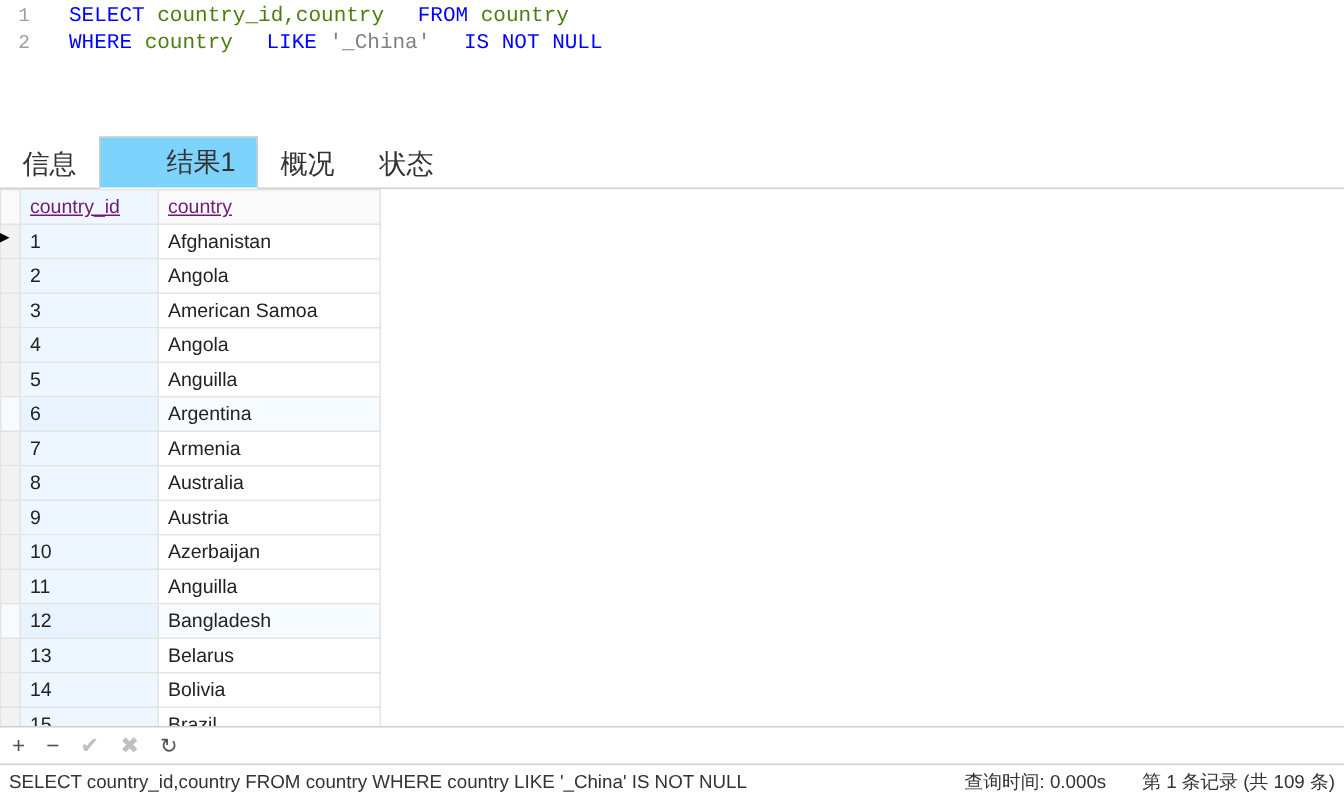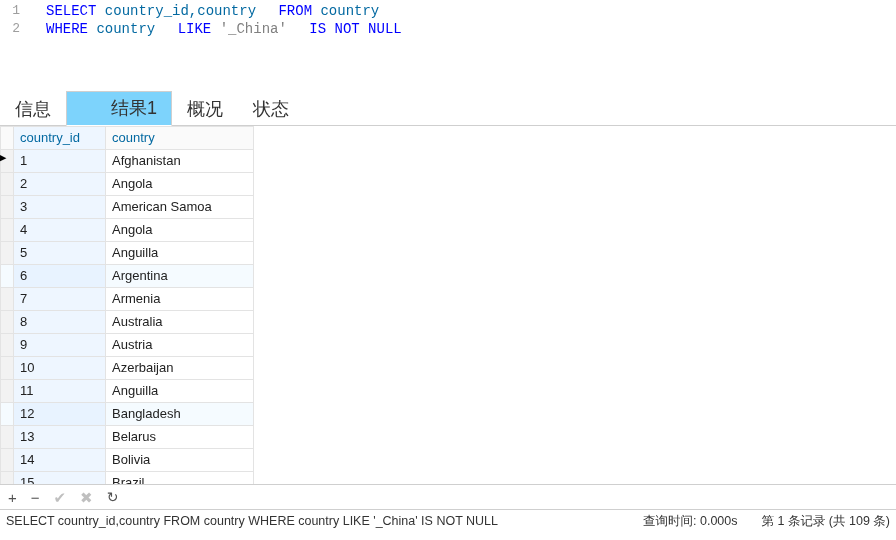--- a/index.html
+++ b/index.html
@@ -3,28 +3,28 @@
 <meta charset="utf-8">
 <style>
   * { box-sizing: border-box; margin: 0; padding: 0; }
   html, body { width: 896px; height: 540px; font-family: "Segoe UI", Tahoma, Arial, sans-serif; font-size: 13px; background: #fff; color: #222; overflow: hidden; }
   .editor { height: 100px; padding: 2px 0 0 0; font-family: Consolas, "Courier New", monospace; font-size: 14px; line-height: 18px; }
   .code-line { display: flex; }
   .gutter { width: 32px; text-align: right; color: #9e9e9e; padding-right: 12px; font-size: 13px; user-select: none; }
   .code { white-space: pre; }
   .kw { color: #0000ff; margin-left: 14px; }
   .str { color: #808080; }
-  .ident { color: #0369a1; }
+  .ident { color: #4d7c0f; }
   .tabbar { display: flex; align-items: flex-end; height: 26px; border-bottom: 1px solid #cfcfcf; background: #fff; font-size: 18px; }
   .tab { padding: 4px 14px 5px 14px; color: #333; cursor: pointer; border: 1px solid transparent; border-bottom: none; position: relative; top: 1px; }
   .tab.active { border-color: #cfcfcf; background: #7dd3fc; border-bottom: 1px solid #fff; padding-left: 44px; }
   .results { height: 358px; overflow: hidden; position: relative; }
   .grid { border-collapse: collapse; table-layout: fixed; }
   .grid th, .grid td { border: 1px solid #e3e3e3; text-align: left; font-weight: normal; height: 22px; line-height: 22px; padding: 0 6px; white-space: nowrap; overflow: hidden; }
-  .grid th { background: #fafafa; color: #0369a1; }
+  .grid th { background: #fafafa; color: #701a75; text-decoration: underline; }
   .grid .sel-col { background: #eef6ff; }
   .col-indicator { width: 8px; padding: 0; background: #f2f2f2; }
   .col-id { width: 92px; text-align: right; }
   .col-country { width: 148px; }
   .row-arrow { position: absolute; left: -2px; top: 25px; font-size: 11px; color: #000; }
   .grid tbody tr:nth-child(6) td,
   .grid tbody tr:nth-child(12) td { background: #f5fbff; }
   .grid tbody tr:nth-child(6) td.sel-col,
   .grid tbody tr:nth-child(12) td.sel-col { background: #e8f3ff; }
   .toolbar { height: 26px; border-top: 1px solid #cfcfcf; border-bottom: 1px solid #cfcfcf; display: flex; align-items: center; padding: 0 8px; gap: 14px; color: #555; }

